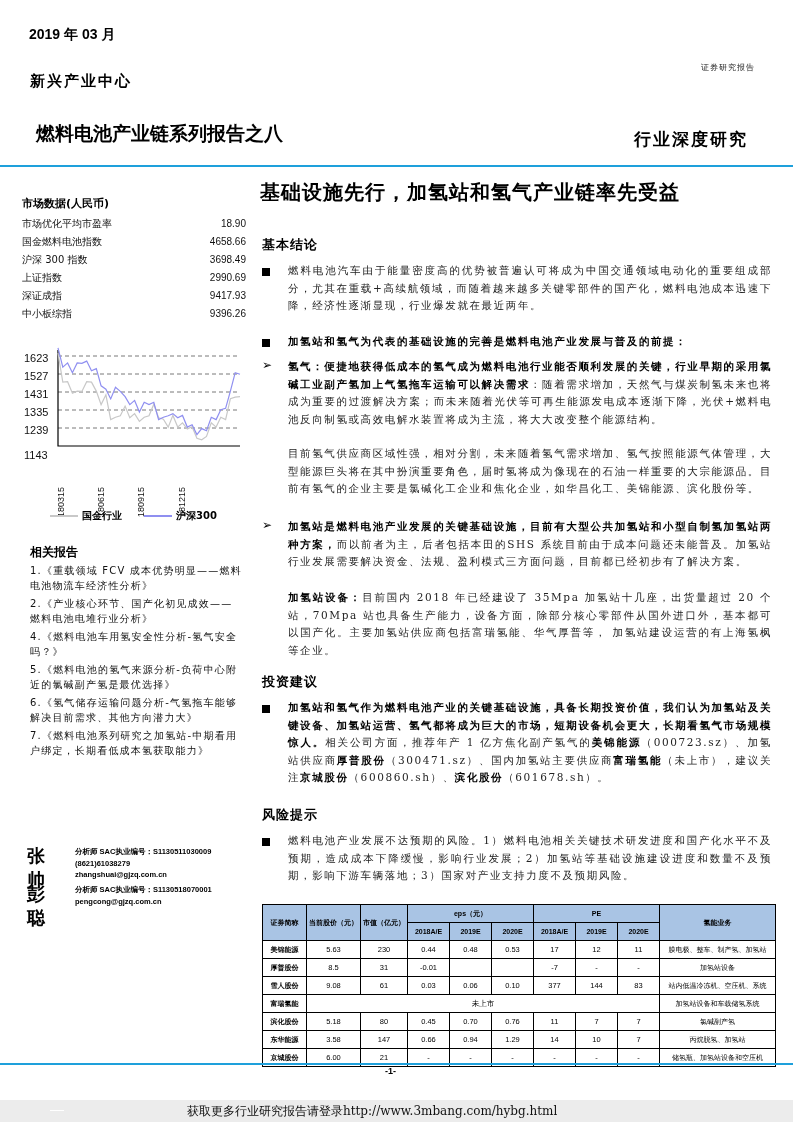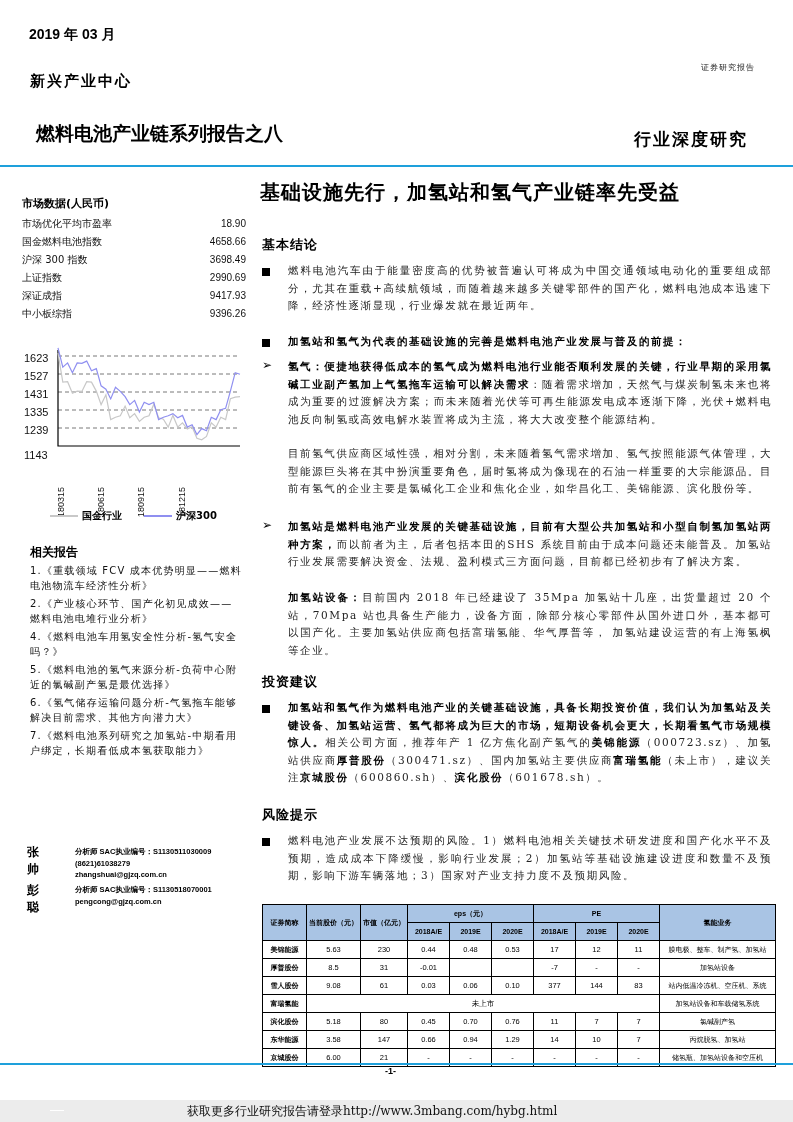--- a/index.html
+++ b/index.html
@@ -27,21 +27,21 @@
   .chart .xtick { position: absolute; font-size: 9px; font-family: "Liberation Sans", sans-serif; transform: rotate(-90deg); transform-origin: left top; color: #111; }
   .legend { left: 50px; top: 509px; font-size: 10px; display: flex; gap: 22px; align-items: center; }
   .legend .item { display: flex; align-items: center; gap: 4px; font-weight: bold; }
   .legend .line { width: 28px; height: 2px; display: inline-block; }
 
   .related { left: 30px; top: 544px; width: 212px; }
   .related h3 { font-size: 12px; font-weight: bold; margin-bottom: 2px; }
   .related .ri { font-size: 10px; line-height: 15px; letter-spacing: 1.2px; margin-bottom: 3px; color: #111; }
 
   .analyst { position: absolute; left: 27px; }
-  .analyst .name { position: absolute; left: 0; top: 0; font-size: 12px; font-weight: bold; letter-spacing: 2px; }
+  .analyst .name { position: absolute; left: 0; top: 0; font-size: 18px; font-weight: bold; letter-spacing: 2px; }
   .analyst .info { position: absolute; left: 48px; top: 2px; font-size: 7.5px; font-weight: bold; line-height: 11.5px; white-space: nowrap; font-family: "Liberation Sans", sans-serif; }
   .sec-h { font-size: 13px; font-weight: bold; font-family: "DejaVu Serif", serif; letter-spacing: 1px; }
   .para { position: absolute; left: 26px; width: 484px; font-size: 10.5px; line-height: 17.5px; letter-spacing: 1.6px; color: #222; text-align: justify; font-family: "DejaVu Serif", serif; }
   .para b { color: #000; }
   .marker { position: absolute; left: 0; font-size: 10px; color: #000; }
   .sq { width: 8px; height: 8px; background: #000; display: inline-block; }
 
   
   .tbl { position: absolute; left: 262px; top: 904px; border-collapse: collapse; font-size: 7.5px; font-family: "Liberation Sans", sans-serif; }
   .tbl td, .tbl th { border: 1px solid #000; text-align: center; height: 18px; padding: 0 2px; white-space: nowrap; }

